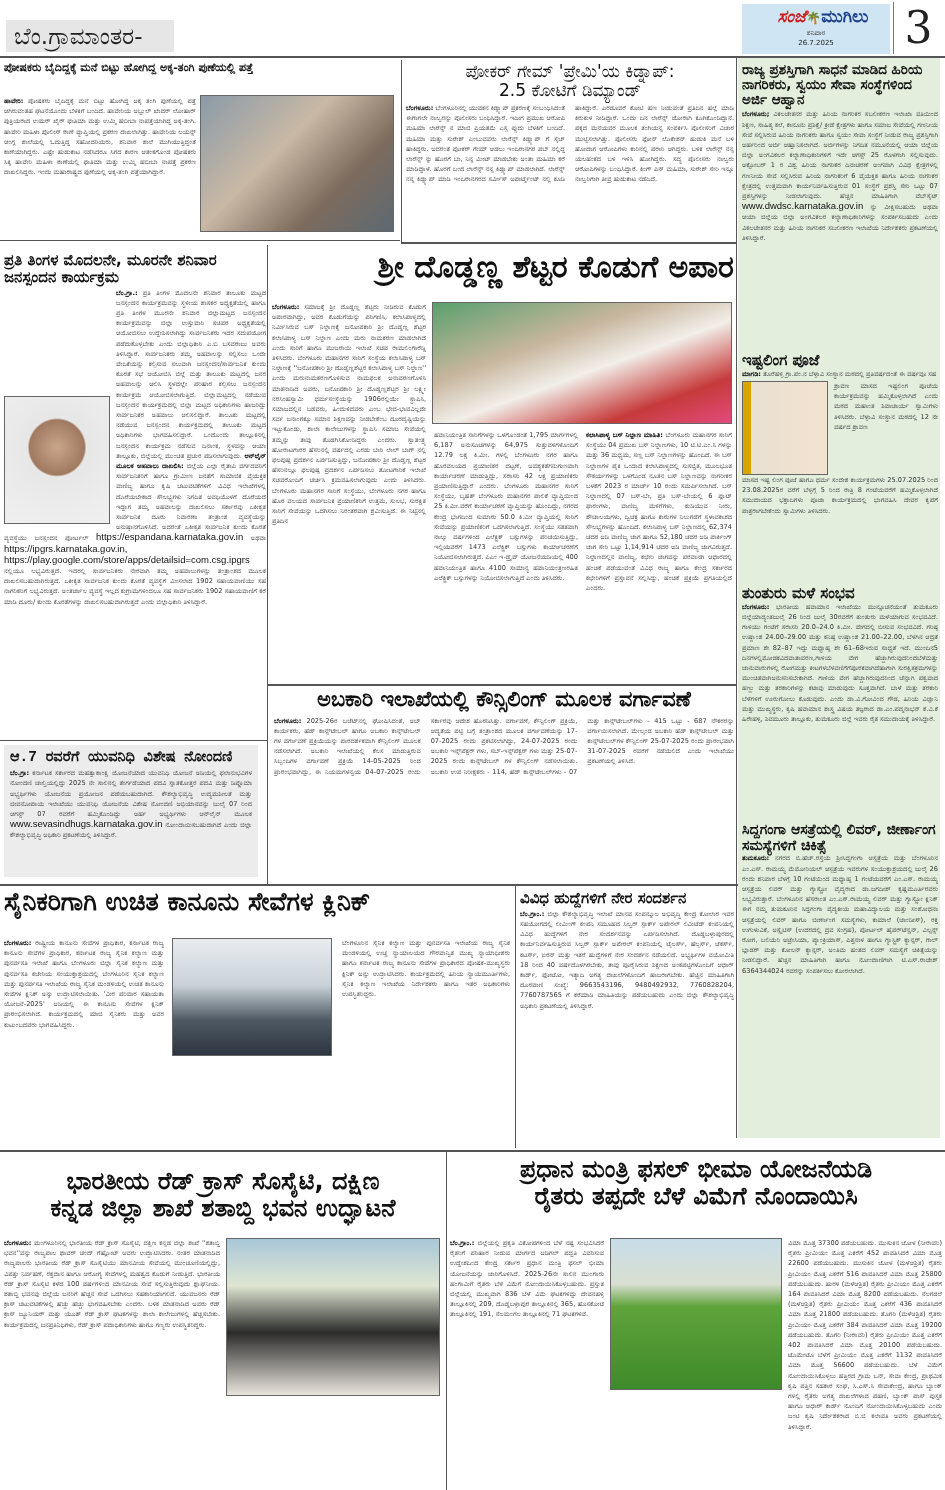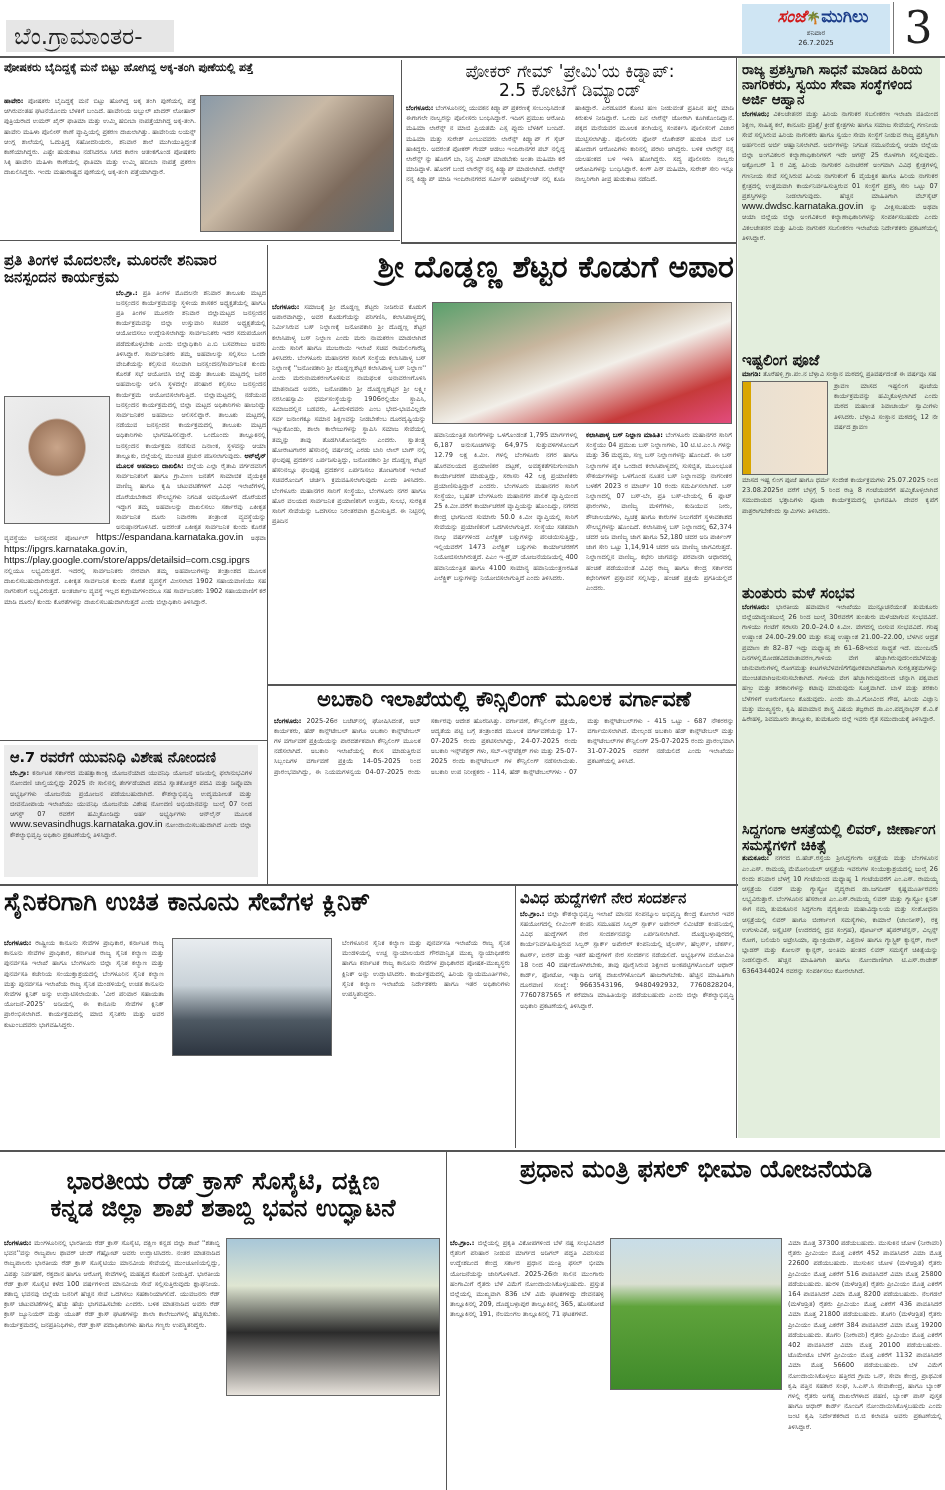--- a/index.html
+++ b/index.html
@@ -91,21 +91,21 @@
   <div class="photo photo-portrait" style="float:left;width:104px;height:126px;margin:110px 6px 4px 0;"></div>
   <div class="body" style="margin-top:2px;"><b>ಬೆಂ.ಗ್ರಾ.:</b> <span>ಪ್ರತಿ ತಿಂಗಳ ಮೊದಲನೇ ಶನಿವಾರ ತಾಲೂಕು ಮಟ್ಟದ ಜನಸ್ಪಂದನ ಕಾರ್ಯಕ್ರಮವನ್ನು ಸ್ಥಳೀಯ ಶಾಸಕರ ಅಧ್ಯಕ್ಷತೆಯಲ್ಲಿ ಹಾಗೂ ಪ್ರತಿ ತಿಂಗಳ ಮೂರನೇ ಶನಿವಾರ ಜಿಲ್ಲಾಮಟ್ಟದ ಜನಸ್ಪಂದನ ಕಾರ್ಯಕ್ರಮವನ್ನು ಜಿಲ್ಲಾ ಉಸ್ತುವಾರಿ ಸಚಿವರ ಅಧ್ಯಕ್ಷತೆಯಲ್ಲಿ ಆಯೋಜಿಸಲು ಉದ್ದೇಶಿಸಲಾಗಿದ್ದು ಸಾರ್ವಜನಿಕರು ಇದರ ಸದುಪಯೋಗ ಪಡೆದುಕೊಳ್ಳಬೇಕು ಎಂದು ಜಿಲ್ಲಾಧಿಕಾರಿ ಎ.ಬಿ ಬಸವರಾಜು ಅವರು ತಿಳಿಸಿದ್ದಾರೆ. ಸಾರ್ವಜನಿಕರು ತಮ್ಮ ಅಹವಾಲನ್ನು ಸಲ್ಲಿಸಲು ಒಂದೇ ವೇದಿಕೆಯನ್ನು ಕಲ್ಪಿಸುವ ಸಲುವಾಗಿ ಜನಸ್ಪಂದನ/ಸಾರ್ವಜನಿಕ ಕುಂದು ಕೊರತೆ ಸಭೆ ಆಯೋಜಿಸಿ ಜಿಲ್ಲೆ ಮತ್ತು ತಾಲೂಕು ಮಟ್ಟದಲ್ಲಿ ಜನರ ಅಹವಾಲನ್ನು ಆಲಿಸಿ ಸ್ಥಳದಲ್ಲೇ ಪರಿಹಾರ ಕಲ್ಪಿಸಲು ಜನಸ್ಪಂದನ ಕಾರ್ಯಕ್ರಮ ಆಯೋಜಿಸಲಾಗುತ್ತಿದೆ. ಜಿಲ್ಲಾಮಟ್ಟದಲ್ಲಿ ನಡೆಯುವ ಜನಸ್ಪಂದನ ಕಾರ್ಯಕ್ರಮದಲ್ಲಿ ಜಿಲ್ಲಾ ಮಟ್ಟದ ಅಧಿಕಾರಿಗಳು ಹಾಜರಿದ್ದು ಸಾರ್ವಜನಿಕರ ಅಹವಾಲು ಆಲಿಸಲಿದ್ದಾರೆ. ತಾಲೂಕು ಮಟ್ಟದಲ್ಲಿ ನಡೆಯುವ ಜನಸ್ಪಂದನ ಕಾರ್ಯಕ್ರಮದಲ್ಲಿ ತಾಲೂಕು ಮಟ್ಟದ ಅಧಿಕಾರಿಗಳು ಭಾಗವಹಿಸಲಿದ್ದಾರೆ. ಒಂದೊಂದು ತಾಲ್ಲೂಕಿನಲ್ಲಿ ಜನಸ್ಪಂದನ ಕಾರ್ಯಕ್ರಮ ನಡೆಸುವ ದಿನಾಂಕ, ಸ್ಥಳವನ್ನು ಆಯಾ ತಾಲ್ಲೂಕು, ಜಿಲ್ಲೆಯಲ್ಲಿ ಮುಂಚಿತ ಪ್ರಚುರ ಪಡಿಸಲಾಗುವುದು.</span>
     <b>ಆನ್‌ಲೈನ್ ಮೂಲಕ ಅಹವಾಲು ದಾಖಲಿಸಿ:</b> <span>ಜಿಲ್ಲೆಯ ಎಲ್ಲಾ ರೈತಾಪಿ ವರ್ಗದವರಿಗೆ ಸಾರ್ವಜನಿಕರಿಗೆ ಹಾಗೂ ಗ್ರಾಮೀಣ ಜನತೆಗೆ ಸಾಮಾಜಿಕ ವೈಯಕ್ತಿಕ ವಾಣಿಜ್ಯ ಹಾಗೂ ಕೃಷಿ ಚಟುವಟಿಕೆಗಳಿಗೆ ವಿವಿಧ ಇಲಾಖೆಗಳಲ್ಲಿ ದೊರೆಯಬೇಕಾದ ಸೌಲಭ್ಯಗಳು ನಿಗದಿತ ಅವಧಿಯೊಳಗೆ ದೊರೆಯದೆ ಇದ್ದಾಗ ತಮ್ಮ ಅಹವಾಲನ್ನು ದಾಖಲಿಸಲು ಸರ್ಕಾರವು ಏಕೀಕೃತ ಸಾರ್ವಜನಿಕ ದೂರು ನಿವಾರಣಾ ತಂತ್ರಾಂಶ ವ್ಯವಸ್ಥೆಯನ್ನು ಅನುಷ್ಠಾನಗೊಳಿಸಿದೆ. ಅದರಂತೆ ಏಕೀಕೃತ ಸಾರ್ವಜನಿಕ ಕುಂದು ಕೊರತೆ ವ್ಯವಸ್ಥೆಯು ಜನಸ್ಪಂದನ ಪೋರ್ಟಲ್</span>
     <span class="url">https://espandana.karnataka.gov.in</span> <span>ಅಥವಾ</span> <span class="url">https://ipgrs.karnataka.gov.in,</span> <span class="url">https://play.google.com/store/apps/detailsid=com.csg.ipgrs</span> <span>ನಲ್ಲಿಯೂ ಲಭ್ಯವಿರುತ್ತದೆ. ಇದರಲ್ಲಿ ಸಾರ್ವಜನಿಕರು ನೇರವಾಗಿ ತಮ್ಮ ಅಹವಾಲುಗಳನ್ನು ತಂತ್ರಾಂಶದ ಮೂಲಕ ದಾಖಲಿಸಬಹುದಾಗಿರುತ್ತದೆ. ಏಕೀಕೃತ ಸಾರ್ವಜನಿಕ ಕುಂದು ಕೊರತೆ ವ್ಯವಸ್ಥೆಗೆ ಮೀಸಲಾದ 1902 ಸಹಾಯವಾಣಿಯು ಸಹ ನಾಗರಿಕರಿಗೆ ಲಭ್ಯವಿರುತ್ತದೆ. ಅಂತರ್ಜಾಲ ವ್ಯವಸ್ಥೆ ಇಲ್ಲದ ಕುಗ್ರಾಮಗಳಿಂದಲೂ ಸಹ ಸಾರ್ವಜನಿಕರು 1902 ಸಹಾಯವಾಣಿಗೆ ಕರೆ ಮಾಡಿ ದೂರು/ ಕುಂದು ಕೊರತೆಗಳನ್ನು ದಾಖಲಿಸಬಹುದಾಗಿರುತ್ತದೆ ಎಂದು ಜಿಲ್ಲಾಧಿಕಾರಿ ತಿಳಿಸಿದ್ದಾರೆ.</span>
   </div>
 </div>
 <div class="abs rule" style="left:267px;top:245px;width:1px;height:640px;"></div>
 
 <div class="abs rule" style="left:0;top:740px;width:268px;height:1px;"></div>
 <div class="abs grey-box" style="left:4px;top:745px;width:254px;height:132px;padding:4px 6px;">
-  <div class="head" style="font-size:14.5px;">ಆ.7 ರವರೆಗೆ ಯುವನಿಧಿ ವಿಶೇಷ ನೋಂದಣಿ</div>
+  <div class="head" style="font-size:14.5px;font-family:Liberation Mono, monospace;">ಆ.7 ರವರೆಗೆ ಯುವನಿಧಿ ವಿಶೇಷ ನೋಂದಣಿ</div>
   <div class="body" style="margin-top:3px;"><b>ಬೆಂ.ಗ್ರಾ:</b> <span>ಕರ್ನಾಟಕ ಸರ್ಕಾರದ ಮಹತ್ವಾಕಾಂಕ್ಷಿ ಯೋಜನೆಯಾದ ಯುವನಿಧಿ ಯೋಜನೆ ಅಡಿಯಲ್ಲಿ ಫಲಾನುಭವಿಗಳ ನೋಂದಣಿ ಚಾಲ್ತಿಯಲ್ಲಿದ್ದು 2025 ನೇ ಸಾಲಿನಲ್ಲಿ ತೇರ್ಗಡೆಯಾದ ಪದವಿ ಸ್ನಾತಕೋತ್ತರ ಪದವಿ ಮತ್ತು ಡಿಪ್ಲೊಮಾ ಅಭ್ಯರ್ಥಿಗಳು ಯೋಜನೆಯ ಪ್ರಯೋಜನ ಪಡೆಯಬಹುದಾಗಿದೆ. ಕೌಶಲ್ಯಾಭಿವೃದ್ಧಿ ಉದ್ಯಮಶೀಲತೆ ಮತ್ತು ಜೀವನೋಪಾಯ ಇಲಾಖೆಯು ಯುವನಿಧಿ ಯೋಜನೆಯ ವಿಶೇಷ ನೋಂದಣಿ ಅಭಿಯಾನವನ್ನು ಜುಲೈ 07 ರಿಂದ ಆಗಸ್ಟ್ 07 ರವರೆಗೆ ಹಮ್ಮಿಕೊಂಡಿದ್ದು ಅರ್ಹ ಅಭ್ಯರ್ಥಿಗಳು ಆನ್‌ಲೈನ್ ಮೂಲಕ</span> <span class="url">www.sevasindhugs.karnataka.gov.in</span> <span>ನೋಂದಾಯಿಸಬಹುದಾಗಿದೆ ಎಂದು ಜಿಲ್ಲಾ ಕೌಶಲ್ಯಾಭಿವೃದ್ಧಿ ಅಧಿಕಾರಿ ಪ್ರಕಟಣೆಯಲ್ಲಿ ತಿಳಿಸಿದ್ದಾರೆ.</span></div>
 </div>
 
 <div class="abs" style="left:272px;top:250px;width:462px;height:428px;">
   <div class="head" style="font-size:30px;text-align:right;">ಶ್ರೀ ದೊಡ್ಡಣ್ಣ ಶೆಟ್ಟರ ಕೊಡುಗೆ ಅಪಾರ</div>
   <div class="abs photo photo-stage" style="left:160px;top:52px;width:300px;height:122px;"></div>
   <div class="abs body" style="left:0;top:52px;width:154px;height:376px;"><b>ಬೆಂಗಳೂರು:</b> <span>ಸಮಾಜಕ್ಕೆ ಶ್ರೀ ದೊಡ್ಡಣ್ಣ ಶೆಟ್ಟರು ನೀಡಿರುವ ಕೊಡುಗೆ ಅಪಾರವಾಗಿದ್ದು, ಅವರ ಕೊಡುಗೆಯನ್ನು ಪರಿಗಣಿಸಿ, ಕಲಾಸಿಪಾಳ್ಯದಲ್ಲಿ ನಿರ್ಮಿಸಿರುವ ಬಸ್ ನಿಲ್ದಾಣಕ್ಕೆ ಜನೋಪಕಾರಿ ಶ್ರೀ ದೊಡ್ಡಣ್ಣ ಶೆಟ್ಟರ ಕಲಾಸಿಪಾಳ್ಯ ಬಸ್ ನಿಲ್ದಾಣ ಎಂದು ಮರು ನಾಮಕರಣ ಮಾಡಲಾಗಿದೆ ಎಂದು ಸಾರಿಗೆ ಹಾಗೂ ಮುಜರಾಯಿ ಇಲಾಖೆ ಸಚಿವ ರಾಮಲಿಂಗಾರೆಡ್ಡಿ ತಿಳಿಸಿದರು. ಬೆಂಗಳೂರು ಮಹಾನಗರ ಸಾರಿಗೆ ಸಂಸ್ಥೆಯ ಕಲಾಸಿಪಾಳ್ಯ ಬಸ್ ನಿಲ್ದಾಣಕ್ಕೆ ''ಜನೋಪಕಾರಿ ಶ್ರೀ ದೊಡ್ಡಣ್ಣಶೆಟ್ಟರ ಕಲಾಸಿಪಾಳ್ಯ ಬಸ್ ನಿಲ್ದಾಣ'' ಎಂದು ಮರುನಾಮಕರಣಗೊಳಿಸುವ ನಾಮಫಲಕ ಅನಾವರಣಗೊಳಿಸಿ ಮಾತನಾಡಿದ ಅವರು, ಜನೋಪಕಾರಿ ಶ್ರೀ ದೊಡ್ಡಣ್ಣಶೆಟ್ಟರ ಶ್ರೀ ಲಕ್ಷ್ಮೀ ನರಸಿಂಹಸ್ವಾಮಿ ಧರ್ಮಸಂಸ್ಥೆಯನ್ನು 1906ರಲ್ಲಿಯೇ ಸ್ಥಾಪಿಸಿ, ಸಮಾಜದಲ್ಲಿನ ಬಡವರು, ಹಿಂದುಳಿದವರು ಎಂಬ ಭೇದ-ಭಾವವಿಲ್ಲದೇ ಸರ್ವ ಜನಾಂಗಕ್ಕೂ ಸಮಾನ ಶಿಕ್ಷಣವನ್ನು ನೀಡಬೇಕೆಂಬ ದೂರದೃಷ್ಟಿಯನ್ನು ಇಟ್ಟುಕೊಂಡು, ಶಾಲಾ ಕಾಲೇಜುಗಳನ್ನು ಸ್ಥಾಪಿಸಿ ಸಮಾಜ ಸೇವೆಯಲ್ಲಿ ತಮ್ಮನ್ನು ತಾವು ತೊಡಗಿಸಿಕೊಂಡಿದ್ದರು ಎಂದರು. ಸ್ವಾತಂತ್ರ್ಯ ಹೋರಾಟಗಾರರ ಹೆಸರಿನಲ್ಲಿ ವರ್ಷದಲ್ಲಿ ಎರಡು ಬಾರಿ ಲಾಲ್ ಬಾಗ್ ನಲ್ಲಿ ಫಲಪುಷ್ಪ ಪ್ರದರ್ಶನ ಏರ್ಪಡಿಸುತ್ತಿದ್ದು, ಜನೋಪಕಾರಿ ಶ್ರೀ ದೊಡ್ಡಣ್ಣ ಶೆಟ್ಟರ ಹೆಸರಿನಲ್ಲೂ ಫಲಪುಷ್ಪ ಪ್ರದರ್ಶನ ಏರ್ಪಡಿಸಲು ತೋಟಗಾರಿಕೆ ಇಲಾಖೆ ಸಚಿವರೊಂದಿಗೆ ಚರ್ಚಿಸಿ ಕ್ರಮವಹಿಸಲಾಗುವುದು ಎಂದು ತಿಳಿಸಿದರು. ಬೆಂಗಳೂರು ಮಹಾನಗರ ಸಾರಿಗೆ ಸಂಸ್ಥೆಯು, ಬೆಂಗಳೂರು ನಗರ ಹಾಗೂ ಹೊರ ವಲಯದ ಸಾರ್ವಜನಿಕ ಪ್ರಯಾಣಿಕರಿಗೆ ಉತ್ತಮ, ಸುಲಭ, ಸುರಕ್ಷಿತ ಸಾರಿಗೆ ಸೇವೆಯನ್ನು ಒದಗಿಸಲು ನಿರಂತರವಾಗಿ ಶ್ರಮಿಸುತ್ತಿದೆ. ಈ ನಿಟ್ಟಿನಲ್ಲಿ ಪ್ರತಿದಿನ</span></div>
   <div class="abs body" style="left:162px;top:180px;width:144px;height:248px;">ಹವಾನಿಯಂತ್ರಿತ ಸಾರಿಗೆಗಳನ್ನು ಒಳಗೊಂಡಂತೆ 1,795 ಮಾರ್ಗಗಳಲ್ಲಿ 6,187 ಅನುಸೂಚಿಗಳನ್ನು 64,975 ಸುತ್ತುವಳಿಗಳೊಂದಿಗೆ 12.79 ಲಕ್ಷ ಕಿ.ಮೀ. ಗಳಲ್ಲಿ ಬೆಂಗಳೂರು ನಗರ ಹಾಗೂ ಹೊರವಲಯದ ಪ್ರಯಾಣಿಕರ ದಟ್ಟಣೆ, ಅವಶ್ಯಕತೆಗನುಗುಣವಾಗಿ ಕಾರ್ಯಾಚರಣೆ ಮಾಡುತ್ತಿದ್ದು, ಸರಾಸರಿ 42 ಲಕ್ಷ ಪ್ರಯಾಣಿಕರು ಪ್ರಯಾಣಿಸುತ್ತಿದ್ದಾರೆ ಎಂದರು. ಬೆಂಗಳೂರು ಮಹಾನಗರ ಸಾರಿಗೆ ಸಂಸ್ಥೆಯು, ಬೃಹತ್ ಬೆಂಗಳೂರು ಮಹಾನಗರ ಪಾಲಿಕೆ ವ್ಯಾಪ್ತಿಯಿಂದ 25 ಕಿ.ಮೀ.ವರೆಗೆ ಕಾರ್ಯಾಚರಣೆ ವ್ಯಾಪ್ತಿಯನ್ನು ಹೊಂದಿದ್ದು, ನಗರದ ಕೇಂದ್ರ ಭಾಗದಿಂದ ಸುಮಾರು 50.0 ಕಿ.ಮೀ ವ್ಯಾಪ್ತಿಯಲ್ಲಿ ಸಾರಿಗೆ ಸೇವೆಯನ್ನು ಪ್ರಯಾಣಿಕರಿಗೆ ಒದಗಿಸಲಾಗುತ್ತಿದೆ. ಸಂಸ್ಥೆಯು ಸತತವಾಗಿ ನಾಲ್ಕು ವರ್ಷಗಳಿಂದ ಎಲೆಕ್ಟ್ರಿಕ್ ಬಸ್ಸುಗಳನ್ನು ಪರಿಚಯಿಸುತ್ತಿದ್ದು, ಇಲ್ಲಿಯವರೆಗೆ 1473 ಎಲೆಕ್ಟ್ರಿಕ್ ಬಸ್ಸುಗಳು ಕಾರ್ಯಾಚರಣೆಗೆ ನಿಯೋಜಿಸಲಾಗಿರುತ್ತದೆ. ಪಿಎಂ ಇ-ಡ್ರೈವ್ ಯೋಜನೆಯಡಿಯಲ್ಲಿ 400 ಹವಾನಿಯಂತ್ರಿತ ಹಾಗೂ 4100 ಸಾಮಾನ್ಯ ಹವಾನಿಯಂತ್ರಣರಹಿತ ಎಲೆಕ್ಟ್ರಿಕ್ ಬಸ್ಸುಗಳನ್ನು ನಿಯೋಜಿಸಲಾಗುತ್ತಿದೆ ಎಂದು ತಿಳಿಸಿದರು.</div>
   <div class="abs body" style="left:314px;top:180px;width:146px;height:248px;"><b>ಕಲಾಸಿಪಾಳ್ಯ ಬಸ್ ನಿಲ್ದಾಣ ಮಾಹಿತಿ:</b> <span>ಬೆಂಗಳೂರು ಮಹಾನಗರ ಸಾರಿಗೆ ಸಂಸ್ಥೆಯು 04 ಪ್ರಮುಖ ಬಸ್ ನಿಲ್ದಾಣಗಳು, 10 ಟಿ.ಟಿ.ಎಂ.ಸಿ ಗಳನ್ನು ಮತ್ತು 36 ಮಧ್ಯಮ, ಸಣ್ಣ ಬಸ್ ನಿಲ್ದಾಣಗಳನ್ನು ಹೊಂದಿದೆ. ಈ ಬಸ್ ನಿಲ್ದಾಣಗಳ ಪೈಕಿ ಒಂದಾದ ಕಲಾಸಿಪಾಳ್ಯದಲ್ಲಿ ಸುಸಜ್ಜಿತ, ಮೂಲಭೂತ ಸೌಕರ್ಯಗಳನ್ನು ಒಳಗೊಂಡ ನೂತನ ಬಸ್ ನಿಲ್ದಾಣವನ್ನು ನಾಗರೀಕರ ಬಳಕೆಗೆ 2023 ರ ಮಾರ್ಚ್ 10 ರಂದು ಸಮರ್ಪಿಸಲಾಗಿದೆ. ಬಸ್ ನಿಲ್ದಾಣದಲ್ಲಿ 07 ಬಸ್-ಬೇ, ಪ್ರತಿ ಬಸ್-ಬೇಯಲ್ಲಿ 6 ಪ್ಲಾಟ್ ಫಾರಂಗಳು, ವಾಣಿಜ್ಯ ಮಳಿಗೆಗಳು, ಕುಡಿಯುವ ನೀರು, ಶೌಚಾಲಯಗಳು, ದ್ವಿಚಕ್ರ ಹಾಗೂ ಕಾರುಗಳ ನಿಲುಗಡೆಗೆ ಸ್ಥಳಾವಕಾಶದ ಸೌಲಭ್ಯಗಳನ್ನು ಹೊಂದಿದೆ. ಕಲಾಸಿಪಾಳ್ಯ ಬಸ್ ನಿಲ್ದಾಣದಲ್ಲಿ 62,374 ಚದರ ಅಡಿ ವಾಣಿಜ್ಯ ಜಾಗ ಹಾಗೂ 52,180 ಚದರ ಅಡಿ ಪಾರ್ಕಿಂಗ್ ಜಾಗ ಸೇರಿ ಒಟ್ಟು 1,14,914 ಚದರ ಅಡಿ ವಾಣಿಜ್ಯ ಜಾಗವಿರುತ್ತದೆ. ನಿಲ್ದಾಣದಲ್ಲಿನ ವಾಣಿಜ್ಯ, ಕಛೇರಿ ಜಾಗವನ್ನು ಪರವಾನಗಿ ಆಧಾರದಲ್ಲಿ ಹಂಚಿಕೆ ಪಡೆಯುವಂತೆ ವಿವಿಧ ರಾಜ್ಯ ಹಾಗೂ ಕೇಂದ್ರ ಸರ್ಕಾರದ ಕಛೇರಿಗಳಿಗೆ ಪ್ರಸ್ತಾವನೆ ಸಲ್ಲಿಸಿದ್ದು, ಹಂಚಿಕೆ ಪ್ರಕ್ರಿಯೆ ಪ್ರಗತಿಯಲ್ಲಿದೆ ಎಂದರು.</span></div>
 </div>
@@ -134,16 +134,17 @@
 <div class="abs" style="left:4px;top:1156px;width:438px;height:330px;">
   <div class="head" style="font-size:24px;text-align:center;margin-top:12px;">ಭಾರತೀಯ ರೆಡ್ ಕ್ರಾಸ್ ಸೊಸೈಟಿ, ದಕ್ಷಿಣ</div>
   <div class="head" style="font-size:24px;text-align:center;">ಕನ್ನಡ ಜಿಲ್ಲಾ ಶಾಖೆ ಶತಾಬ್ದಿ ಭವನ ಉದ್ಘಾಟನೆ</div>
   <div class="abs photo photo-redcross" style="left:222px;top:82px;width:214px;height:158px;"></div>
   <div class="abs body" style="left:0;top:82px;width:216px;height:248px;"><b>ಬೆಂಗಳೂರು:</b> <span>ಮಂಗಳೂರಿನಲ್ಲಿ ಭಾರತೀಯ ರೆಡ್ ಕ್ರಾಸ್ ಸೊಸೈಟಿ, ದಕ್ಷಿಣ ಕನ್ನಡ ಜಿಲ್ಲಾ ಶಾಖೆ ''ಶತಾಬ್ದಿ ಭವನ''ವನ್ನು ರಾಜ್ಯಪಾಲ ಥಾವರ್ ಚಂದ್ ಗೆಹ್ಲೋಟ್ ಅವರು ಉದ್ಘಾಟಿಸಿದರು. ನಂತರ ಮಾತನಾಡಿದ ರಾಜ್ಯಪಾಲರು ಭಾರತೀಯ ರೆಡ್ ಕ್ರಾಸ್ ಸೊಸೈಟಿಯು ಮಾನವೀಯ ಸೇವೆಯಲ್ಲಿ ಮುಂಚೂಣಿಯಲ್ಲಿದ್ದು, ವಿಪತ್ತು ನಿರ್ವಹಣೆ, ರಕ್ತದಾನ ಹಾಗೂ ಆರೋಗ್ಯ ಸೇವೆಗಳಲ್ಲಿ ಮಹತ್ವದ ಕೊಡುಗೆ ನೀಡುತ್ತಿದೆ. ಭಾರತೀಯ ರೆಡ್ ಕ್ರಾಸ್ ಸೊಸೈಟಿ ಕಳೆದ 100 ವರ್ಷಗಳಿಂದ ಮಾನವೀಯ ಸೇವೆ ಸಲ್ಲಿಸುತ್ತಿರುವುದು ಶ್ಲಾಘನೀಯ. ಶತಾಬ್ದಿ ಭವನವು ಜಿಲ್ಲೆಯ ಜನರಿಗೆ ಹೆಚ್ಚಿನ ಸೇವೆ ಒದಗಿಸಲು ಸಹಕಾರಿಯಾಗಲಿದೆ. ಯುವಜನರು ರೆಡ್ ಕ್ರಾಸ್ ಚಟುವಟಿಕೆಗಳಲ್ಲಿ ಹೆಚ್ಚು ಹೆಚ್ಚು ಭಾಗವಹಿಸಬೇಕು ಎಂದರು. ಬಳಿಕ ಮಾತನಾಡಿದ ಅವರು ರೆಡ್ ಕ್ರಾಸ್ ಜ್ಯೂನಿಯರ್ ಮತ್ತು ಯೂತ್ ರೆಡ್ ಕ್ರಾಸ್ ಘಟಕಗಳನ್ನು ಶಾಲಾ ಕಾಲೇಜುಗಳಲ್ಲಿ ಹೆಚ್ಚಿಸಬೇಕು. ಕಾರ್ಯಕ್ರಮದಲ್ಲಿ ಜನಪ್ರತಿನಿಧಿಗಳು, ರೆಡ್ ಕ್ರಾಸ್ ಪದಾಧಿಕಾರಿಗಳು ಹಾಗೂ ಗಣ್ಯರು ಉಪಸ್ಥಿತರಿದ್ದರು.</span></div>
 </div>
 <div class="abs rule" style="left:446px;top:1152px;width:1px;height:338px;"></div>
 
 <div class="abs" style="left:450px;top:1156px;width:492px;height:330px;">
   <div class="head" style="font-size:24px;text-align:center;">ಪ್ರಧಾನ ಮಂತ್ರಿ ಫಸಲ್ ಭೀಮಾ ಯೋಜನೆಯಡಿ</div>
+  <div class="head" style="font-size:24px;text-align:center;">ರೈತರು ತಪ್ಪದೇ ಬೆಳೆ ವಿಮೆಗೆ ನೊಂದಾಯಿಸಿ</div>
   <div class="abs photo photo-field" style="left:160px;top:82px;width:172px;height:152px;"></div>
   <div class="abs body" style="left:0;top:82px;width:154px;height:248px;"><b>ಬೆಂ.ಗ್ರಾಂ.:</b> <span>ಜಿಲ್ಲೆಯಲ್ಲಿ ಪ್ರಕೃತಿ ವಿಕೋಪಗಳಿಂದ ಬೆಳೆ ನಷ್ಟ ಸಂಭವಿಸಿದರೆ ರೈತರಿಗೆ ಪರಿಹಾರ ನೀಡುವ ಮಾರ್ಗದ ಅಡಿಗಲ್ ಪದ್ದತಿ ವಿವರಿಸುವ ಉದ್ದೇಶದಿಂದ ಕೇಂದ್ರ ಸರ್ಕಾರ ಪ್ರಧಾನ ಮಂತ್ರಿ ಫಸಲ್ ಭೀಮಾ ಯೋಜನೆಯನ್ನು ಜಾರಿಗೊಳಿಸಿದೆ. 2025-26ನೇ ಸಾಲಿನ ಮುಂಗಾರು ಹಂಗಾಮಿಗೆ ರೈತರು ಬೆಳೆ ವಿಮೆಗೆ ನೋಂದಾಯಿಸಿಕೊಳ್ಳಬಹುದು. ಪ್ರಸ್ತುತ ಜಿಲ್ಲೆಯಲ್ಲಿ ಮುಖ್ಯವಾಗಿ 836 ಬೆಳೆ ವಿಮೆ ಘಟಕಗಳಿದ್ದು ದೇವನಹಳ್ಳಿ ತಾಲ್ಲೂಕಿನಲ್ಲಿ 209, ದೊಡ್ಡಬಳ್ಳಾಪುರ ತಾಲ್ಲೂಕಿನಲ್ಲಿ 365, ಹೊಸಕೋಟೆ ತಾಲ್ಲೂಕಿನಲ್ಲಿ 191, ನೆಲಮಂಗಲ ತಾಲ್ಲೂಕಿನಲ್ಲಿ 71 ಘಟಕಗಳಿವೆ.</span></div>
   <div class="abs body" style="left:338px;top:82px;width:154px;height:248px;">ವಿಮಾ ಮೊತ್ತ 37300 ಪಡೆಯಬಹುದು. ಮುಸುಕಿನ ಜೋಳ (ನೀರಾವರಿ) ರೈತರು ಪ್ರೀಮಿಯಂ ಮೊತ್ತ ಎಕರೆಗೆ 452 ಪಾವತಿಸಿದರೆ ವಿಮಾ ಮೊತ್ತ 22600 ಪಡೆಯಬಹುದು. ಮುಸುಕಿನ ಜೋಳ (ಮಳೆಆಶ್ರಿತ) ರೈತರು ಪ್ರೀಮಿಯಂ ಮೊತ್ತ ಎಕರೆಗೆ 516 ಪಾವತಿಸಿದರೆ ವಿಮಾ ಮೊತ್ತ 25800 ಪಡೆಯಬಹುದು. ಹುರಳಿ (ಮಳೆಆಶ್ರಿತ) ರೈತರು ಪ್ರೀಮಿಯಂ ಮೊತ್ತ ಎಕರೆಗೆ 164 ಪಾವತಿಸಿದರೆ ವಿಮಾ ಮೊತ್ತ 8200 ಪಡೆಯಬಹುದು. ನೆಲಗಡಲೆ (ಮಳೆಆಶ್ರಿತ) ರೈತರು ಪ್ರೀಮಿಯಂ ಮೊತ್ತ ಎಕರೆಗೆ 436 ಪಾವತಿಸಿದರೆ ವಿಮಾ ಮೊತ್ತ 21800 ಪಡೆಯಬಹುದು. ತೊಗರಿ (ಮಳೆಆಶ್ರಿತ) ರೈತರು ಪ್ರೀಮಿಯಂ ಮೊತ್ತ ಎಕರೆಗೆ 384 ಪಾವತಿಸಿದರೆ ವಿಮಾ ಮೊತ್ತ 19200 ಪಡೆಯಬಹುದು. ತೊಗರಿ (ನೀರಾವರಿ) ರೈತರು ಪ್ರೀಮಿಯಂ ಮೊತ್ತ ಎಕರೆಗೆ 402 ಪಾವತಿಸಿದರೆ ವಿಮಾ ಮೊತ್ತ 20100 ಪಡೆಯಬಹುದು. ಟೊಮೇಟೊ ಬೆಳೆಗೆ ಪ್ರೀಮಿಯಂ ಮೊತ್ತ ಎಕರೆಗೆ 1132 ಪಾವತಿಸಿದರೆ ವಿಮಾ ಮೊತ್ತ 56600 ಪಡೆಯಬಹುದು. ಬೆಳೆ ವಿಮೆಗೆ ನೋಂದಾಯಿಸಿಕೊಳ್ಳಲು ಹತ್ತಿರದ ಗ್ರಾಮ ಒನ್, ಸೇವಾ ಕೇಂದ್ರ, ಪ್ರಾಥಮಿಕ ಕೃಷಿ ಪತ್ತಿನ ಸಹಕಾರ ಸಂಘ, ಸಿ.ಎಸ್.ಸಿ ಸೇವಾಕೇಂದ್ರ, ಹಾಗೂ ಬ್ಯಾಂಕ್ ಗಳಲ್ಲಿ ರೈತರು ಅಗತ್ಯ ದಾಖಲೆಗಳಾದ ಪಹಣಿ, ಬ್ಯಾಂಕ್ ಪಾಸ್ ಪುಸ್ತಕ ಹಾಗೂ ಆಧಾರ್ ಕಾರ್ಡ್ ನೊಂದಿಗೆ ನೋಂದಾಯಿಸಿಕೊಳ್ಳಬಹುದು ಎಂದು ಜಂಟಿ ಕೃಷಿ ನಿರ್ದೇಶಕರಾದ ಬಿ.ಜಿ ಕಲಾವತಿ ಅವರು ಪ್ರಕಟಣೆಯಲ್ಲಿ ತಿಳಿಸಿದ್ದಾರೆ.</div>
 </div>
 
 </body></html>

